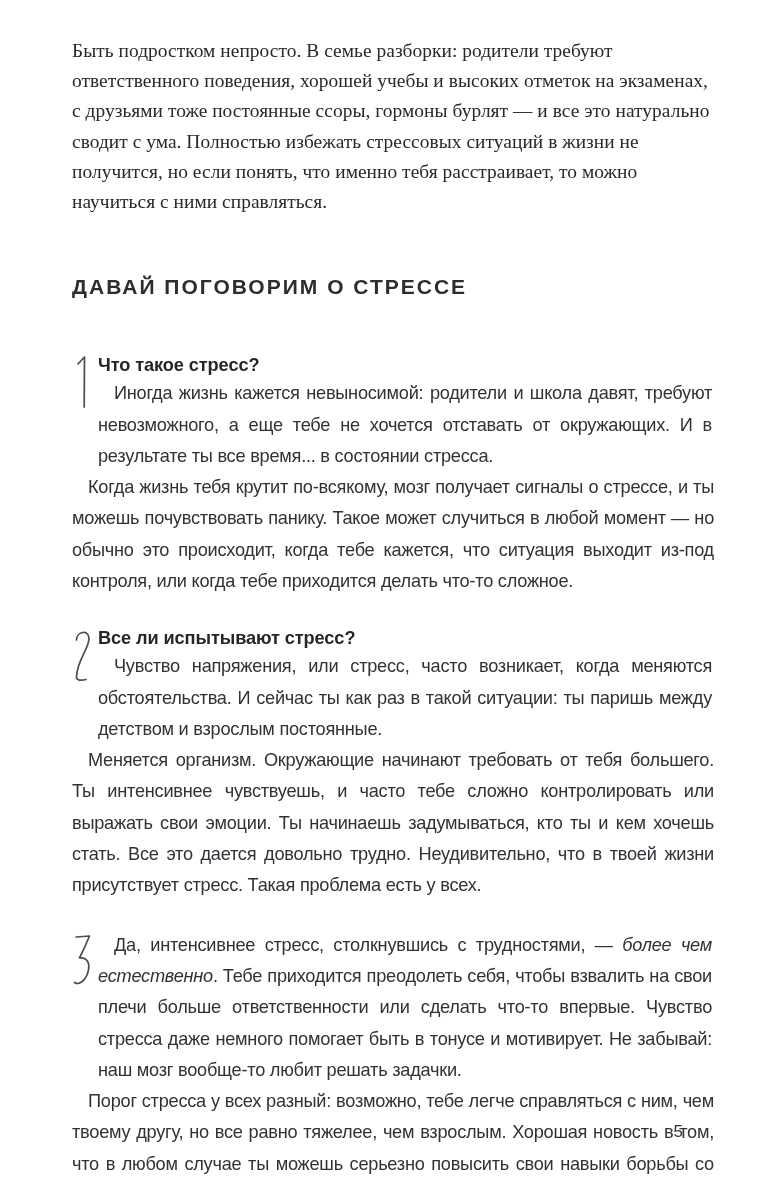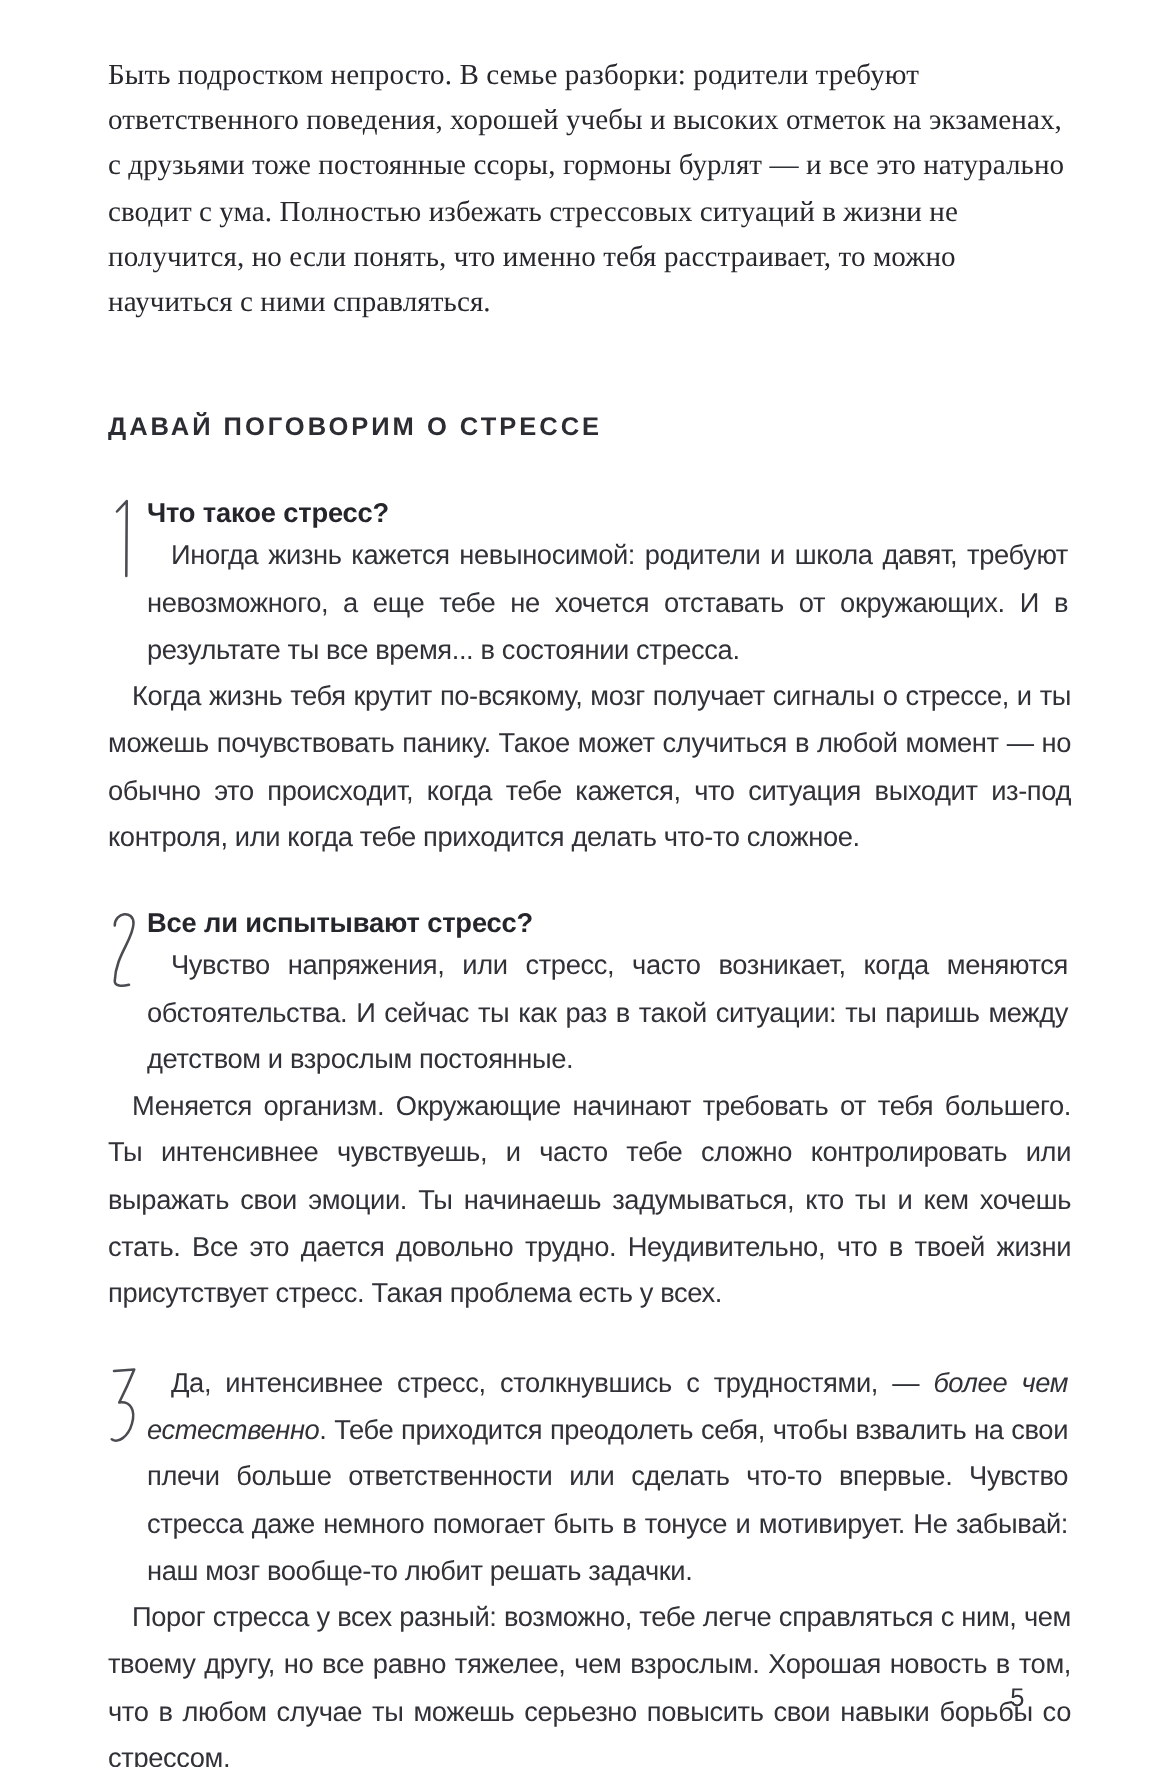--- a/index.html
+++ b/index.html
@@ -32,36 +32,36 @@
     text-align: left;
     margin: 0;
     letter-spacing: 0.05px;
     width: 642px;
   }
 
   
   .section-heading {
     font-family: "Liberation Sans", "DejaVu Sans", sans-serif;
     font-weight: bold;
-    font-size: 17px;
+    font-size: 21px;
     letter-spacing: 2.0px;
     color: #2b2d33;
     text-transform: uppercase;
     margin: 0;
     padding-top: 58px;
     white-space: nowrap;
   }
 
   
   .qa-block {
     position: relative;
     padding-left: 26px;
     margin-top: 28px;
   }
-  .qa-block.first { margin-top: 34px; }
+  .qa-block.first { margin-top: 53px; }
 
   .numeral {
     position: absolute;
     left: 0px;
     top: 2px;
     width: 24px;
     height: 58px;
     pointer-events: none;
   }
   .numeral svg {

